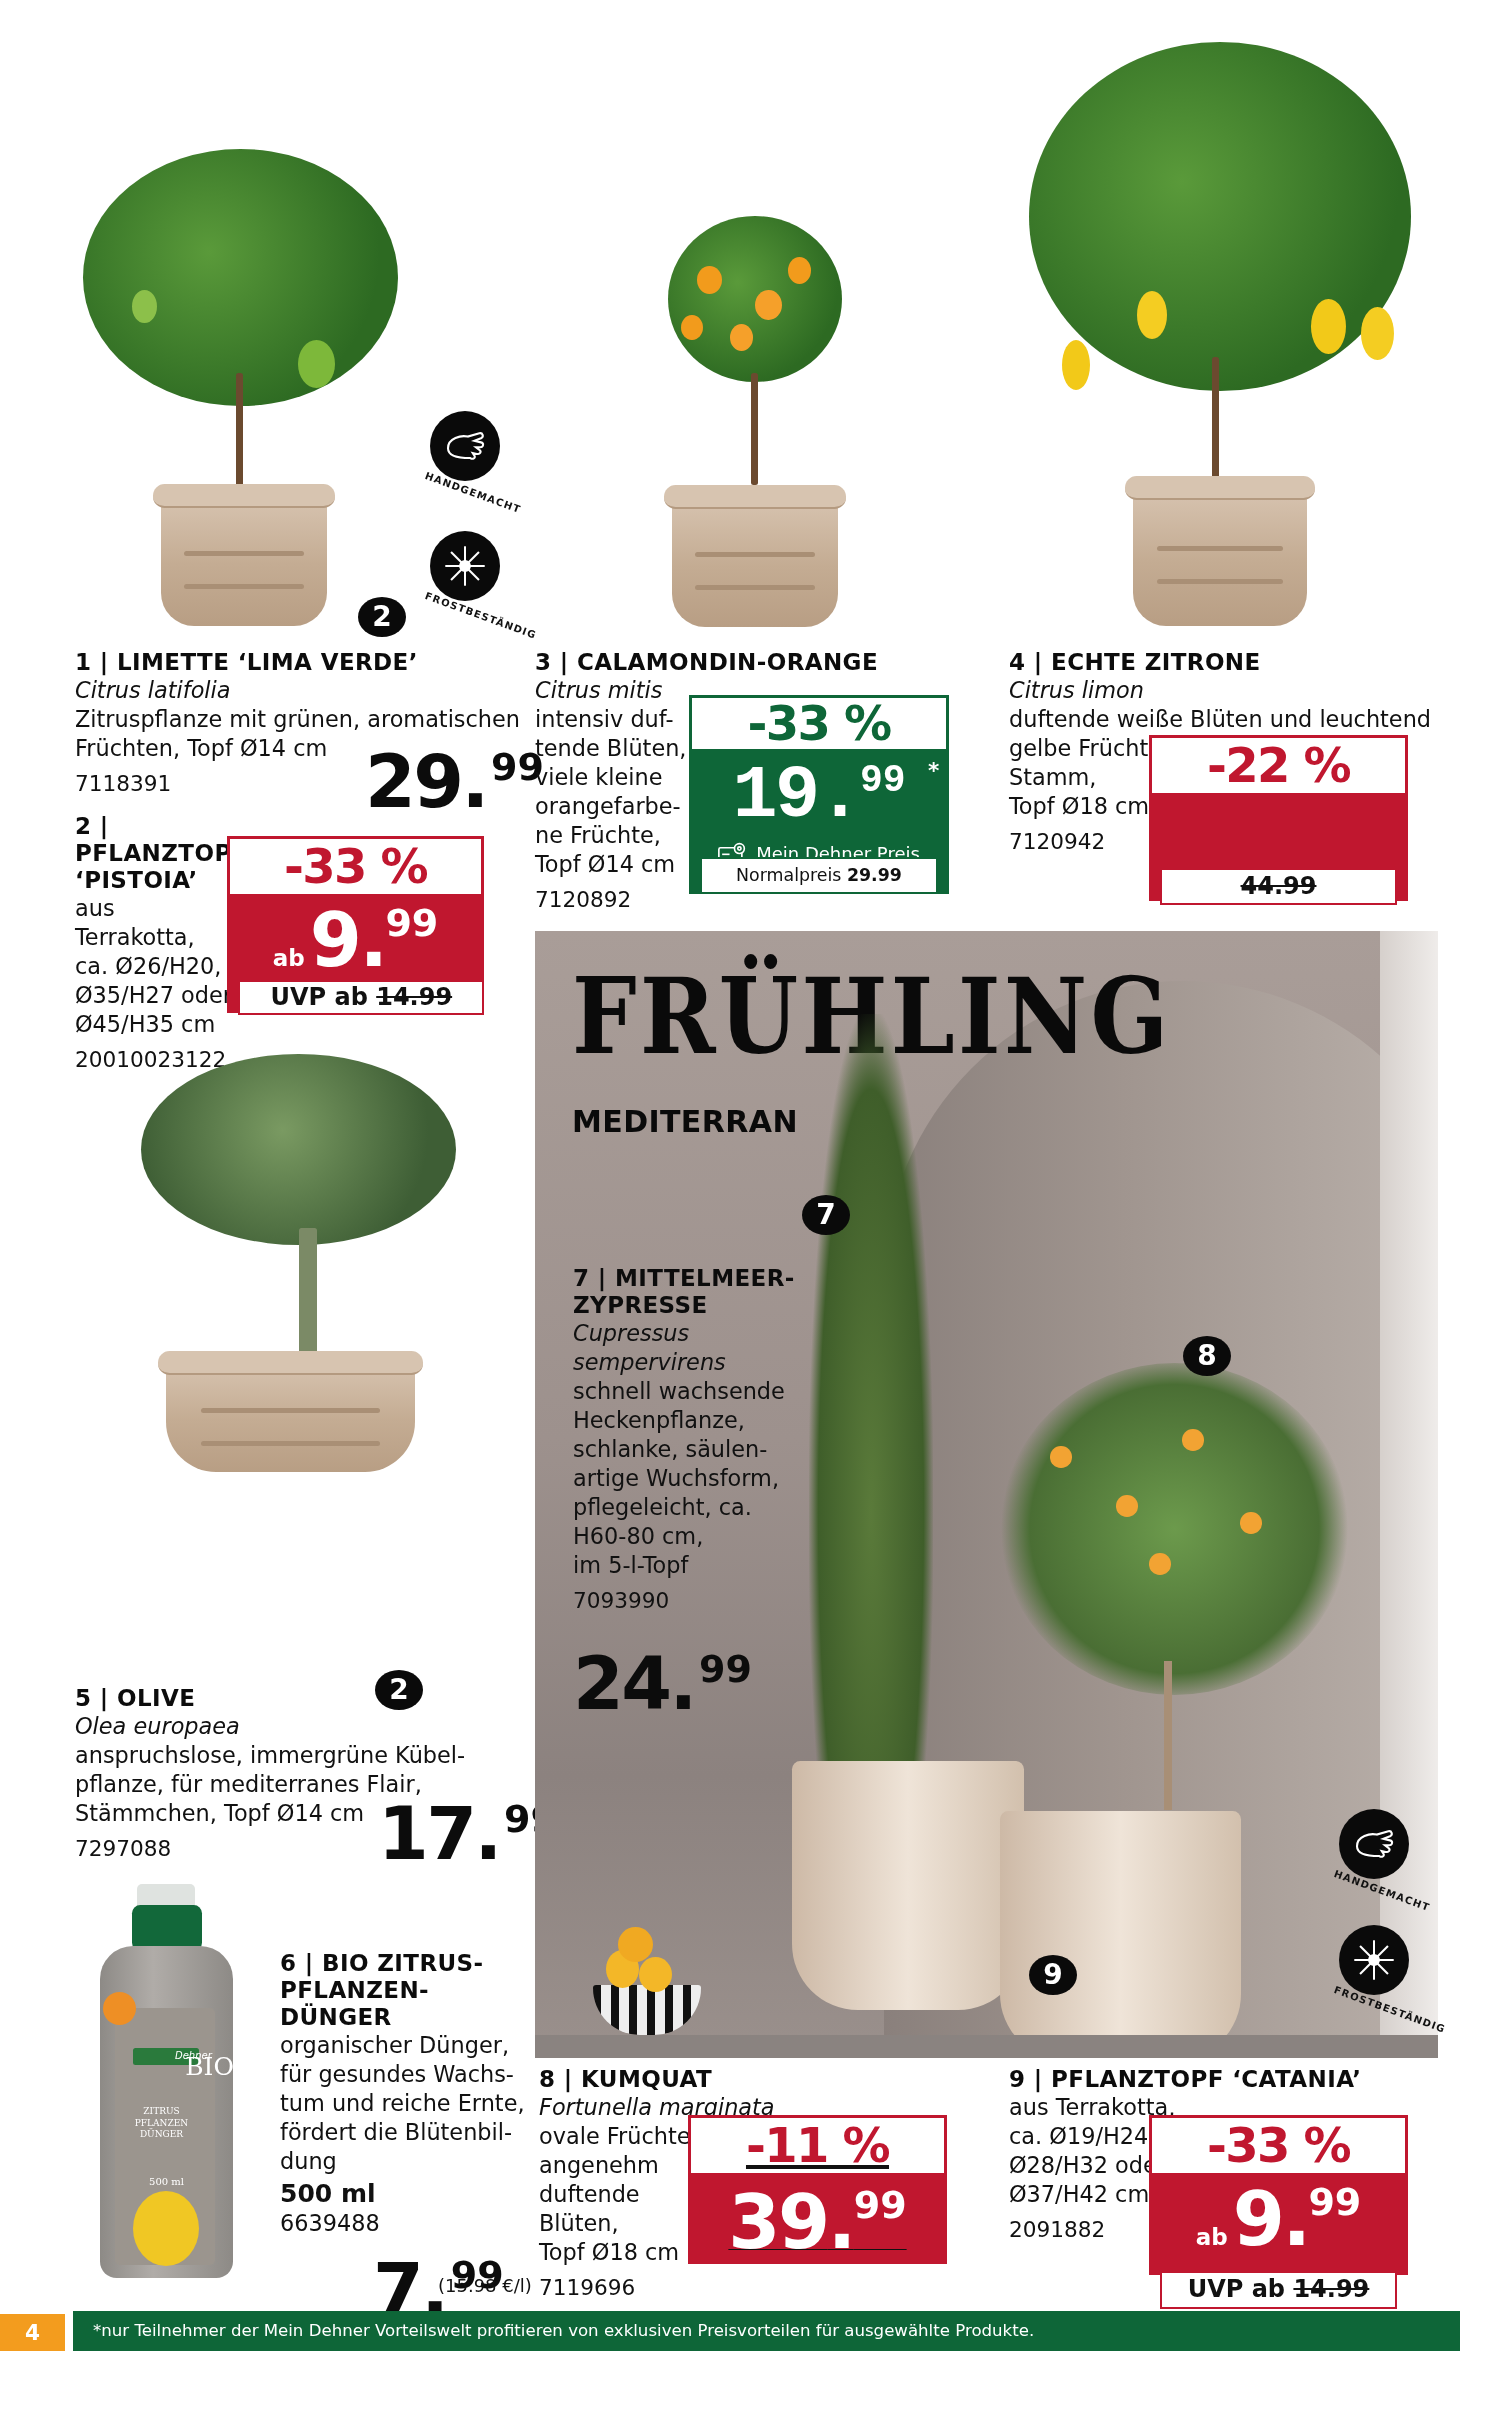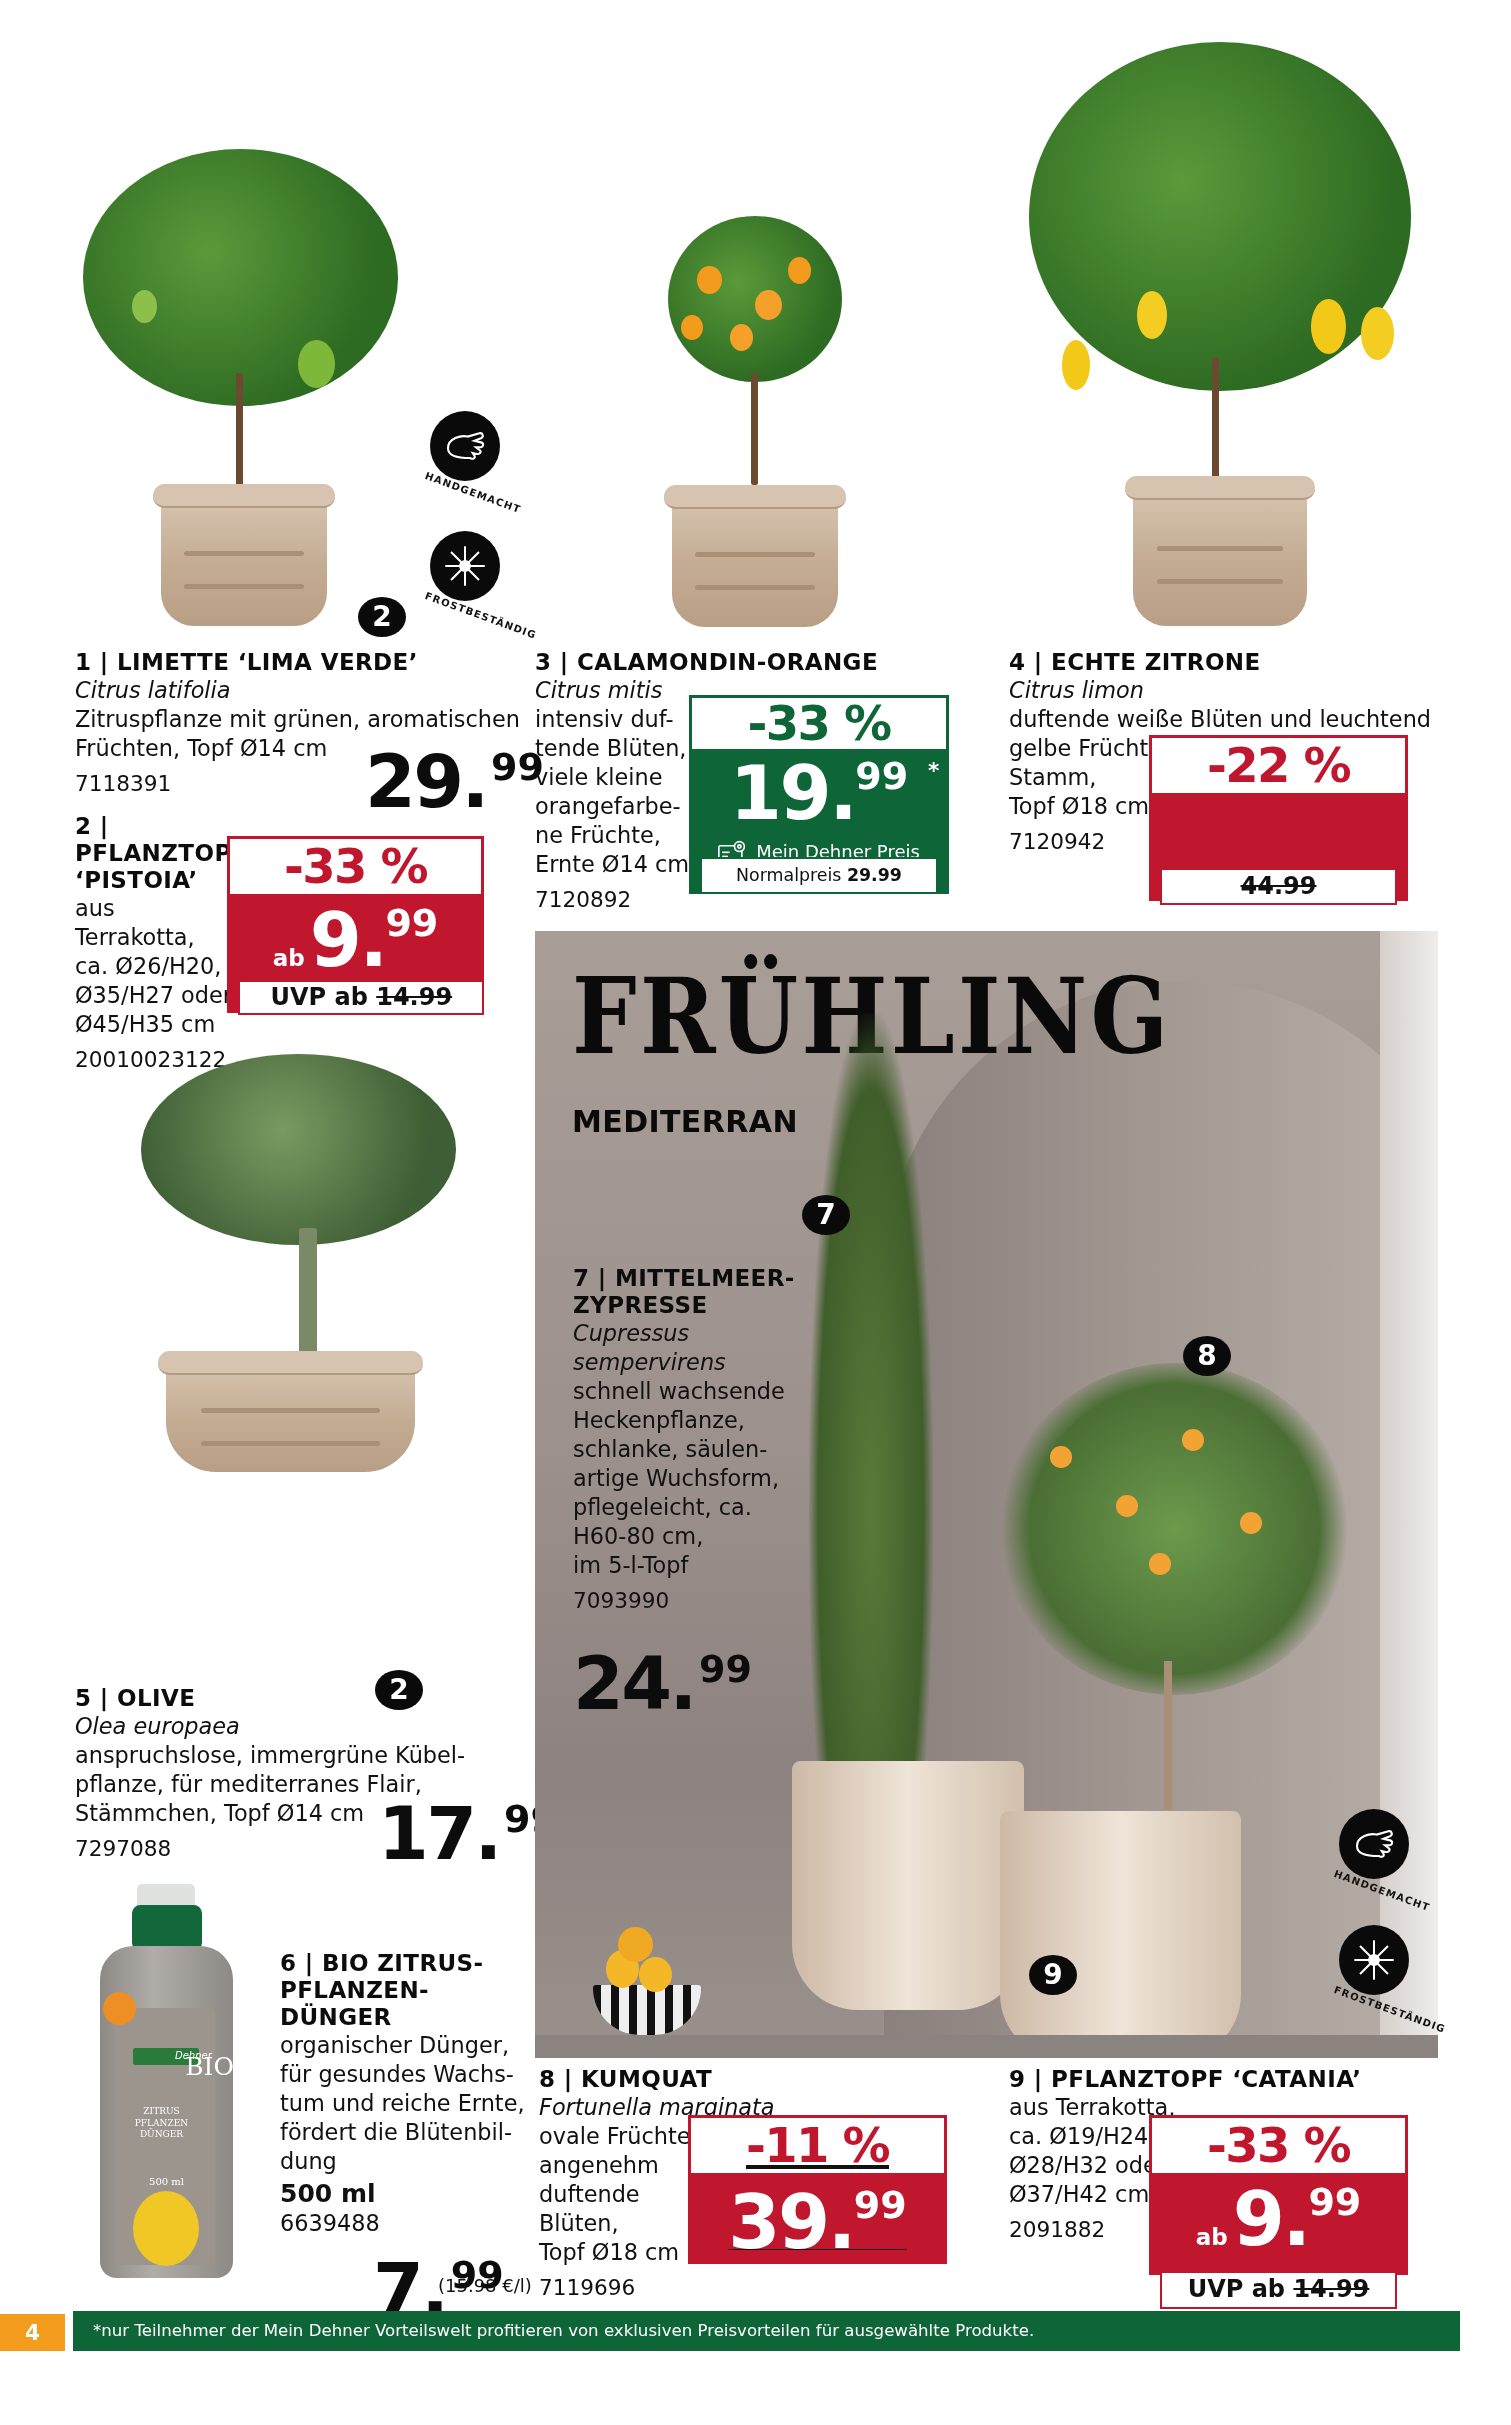--- a/index.html
+++ b/index.html
@@ -151,27 +151,27 @@
 </div>
 
 <div class="abs" style="left:535px;top:649px;width:174px;">
   <div class="ptitle" style="white-space:nowrap;">3 | CALAMONDIN-ORANGE</div>
   <div class="platin">Citrus mitis</div>
   <div class="pdesc">intensiv duf-</div>
   <div class="pdesc">tende Blüten,</div>
   <div class="pdesc">viele kleine</div>
   <div class="pdesc">orangefarbe-</div>
   <div class="pdesc">ne Früchte,</div>
-  <div class="pdesc">Ernte Ø14 cm</div>
+  <div class="pdesc">Topf Ø14 cm</div>
   <div class="pcode">7120892</div>
 </div>
 <div class="gbox" style="left:689px;top:695px;width:260px;height:199px;">
   <div class="pct">-33 %</div>
   <span class="ast" style="right:6.6px;top:60px;">*</span>
-  <div class="pr" style="">
+  <div class="pr" style="margin-top:5px;font-family:Liberation Mono, monospace;">
     <span class="big">19</span><span class="big">.</span><span class="sup">99</span>
   </div>
   <div class="mdp">
     <svg width="28" height="23" viewBox="0 0 34 28" fill="none" stroke="#fff" stroke-width="2">
         <rect x="1" y="7" width="28" height="19" rx="2"></rect>
         <line x1="5" y1="15" x2="14" y2="15"></line>
         <line x1="5" y1="20" x2="12" y2="20"></line>
         <circle cx="26" cy="8" r="6" fill="#0e6638"></circle>
         <circle cx="26" cy="8" r="2"></circle>
       </svg>

